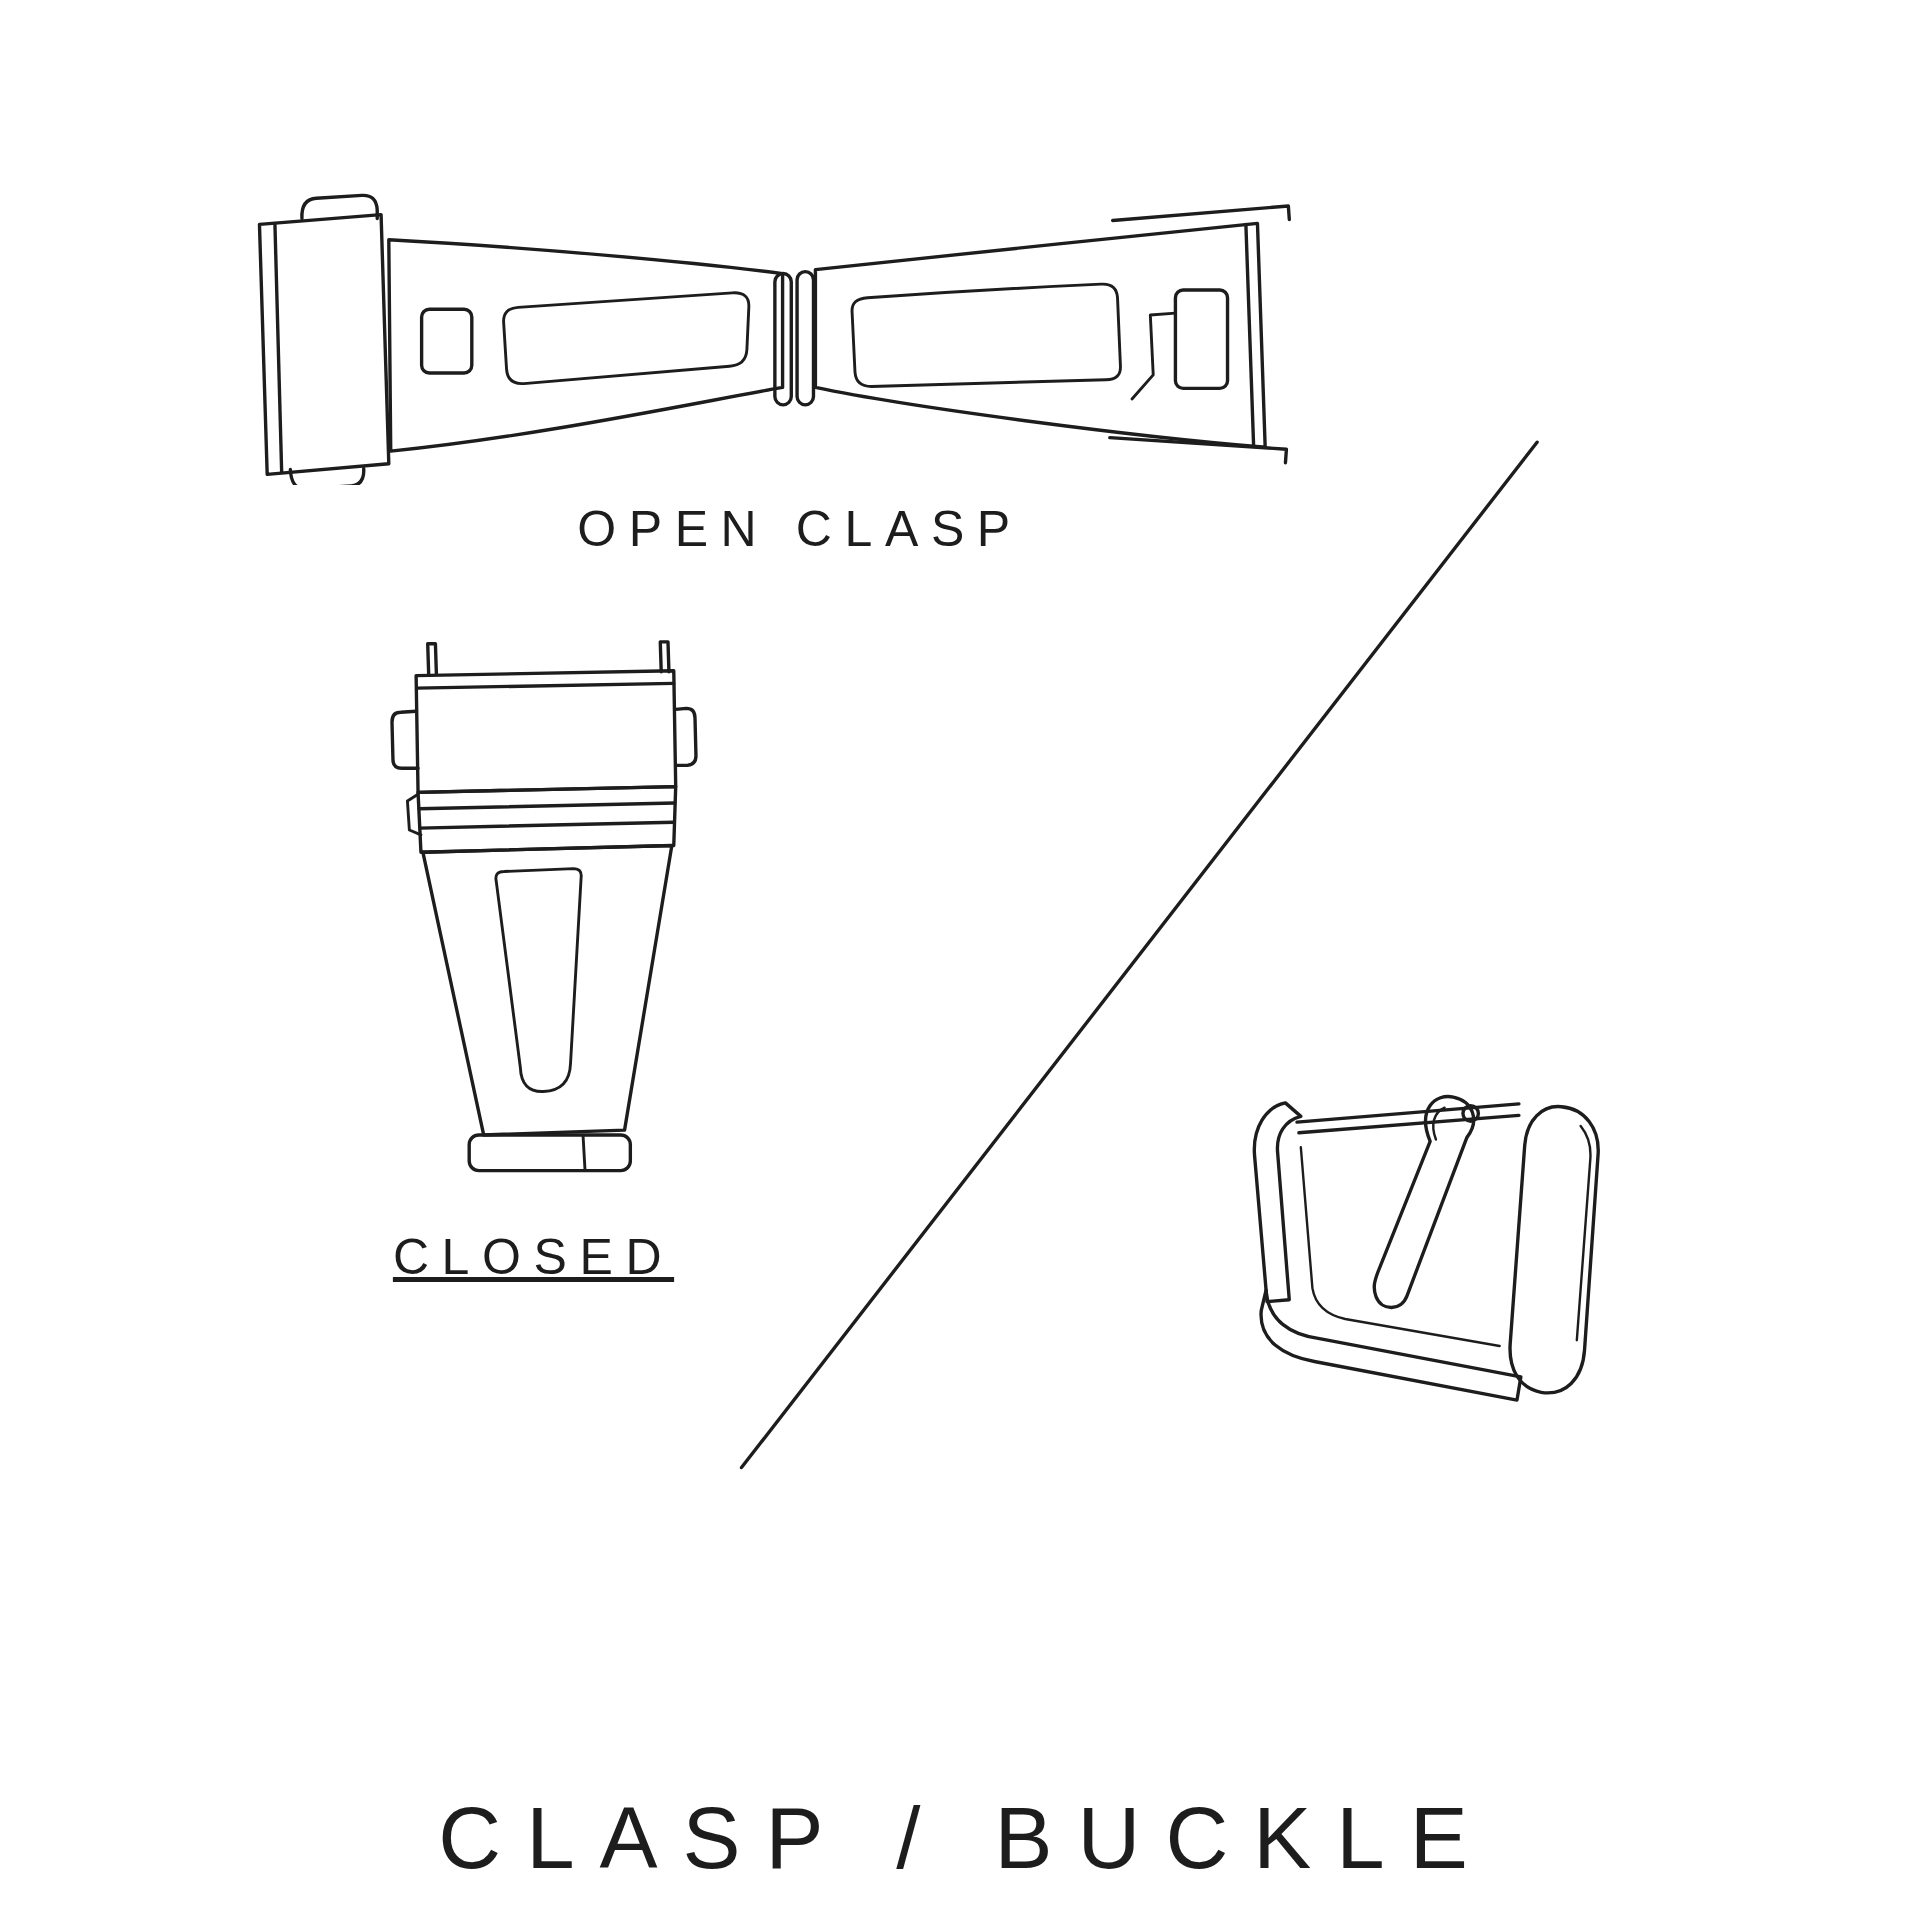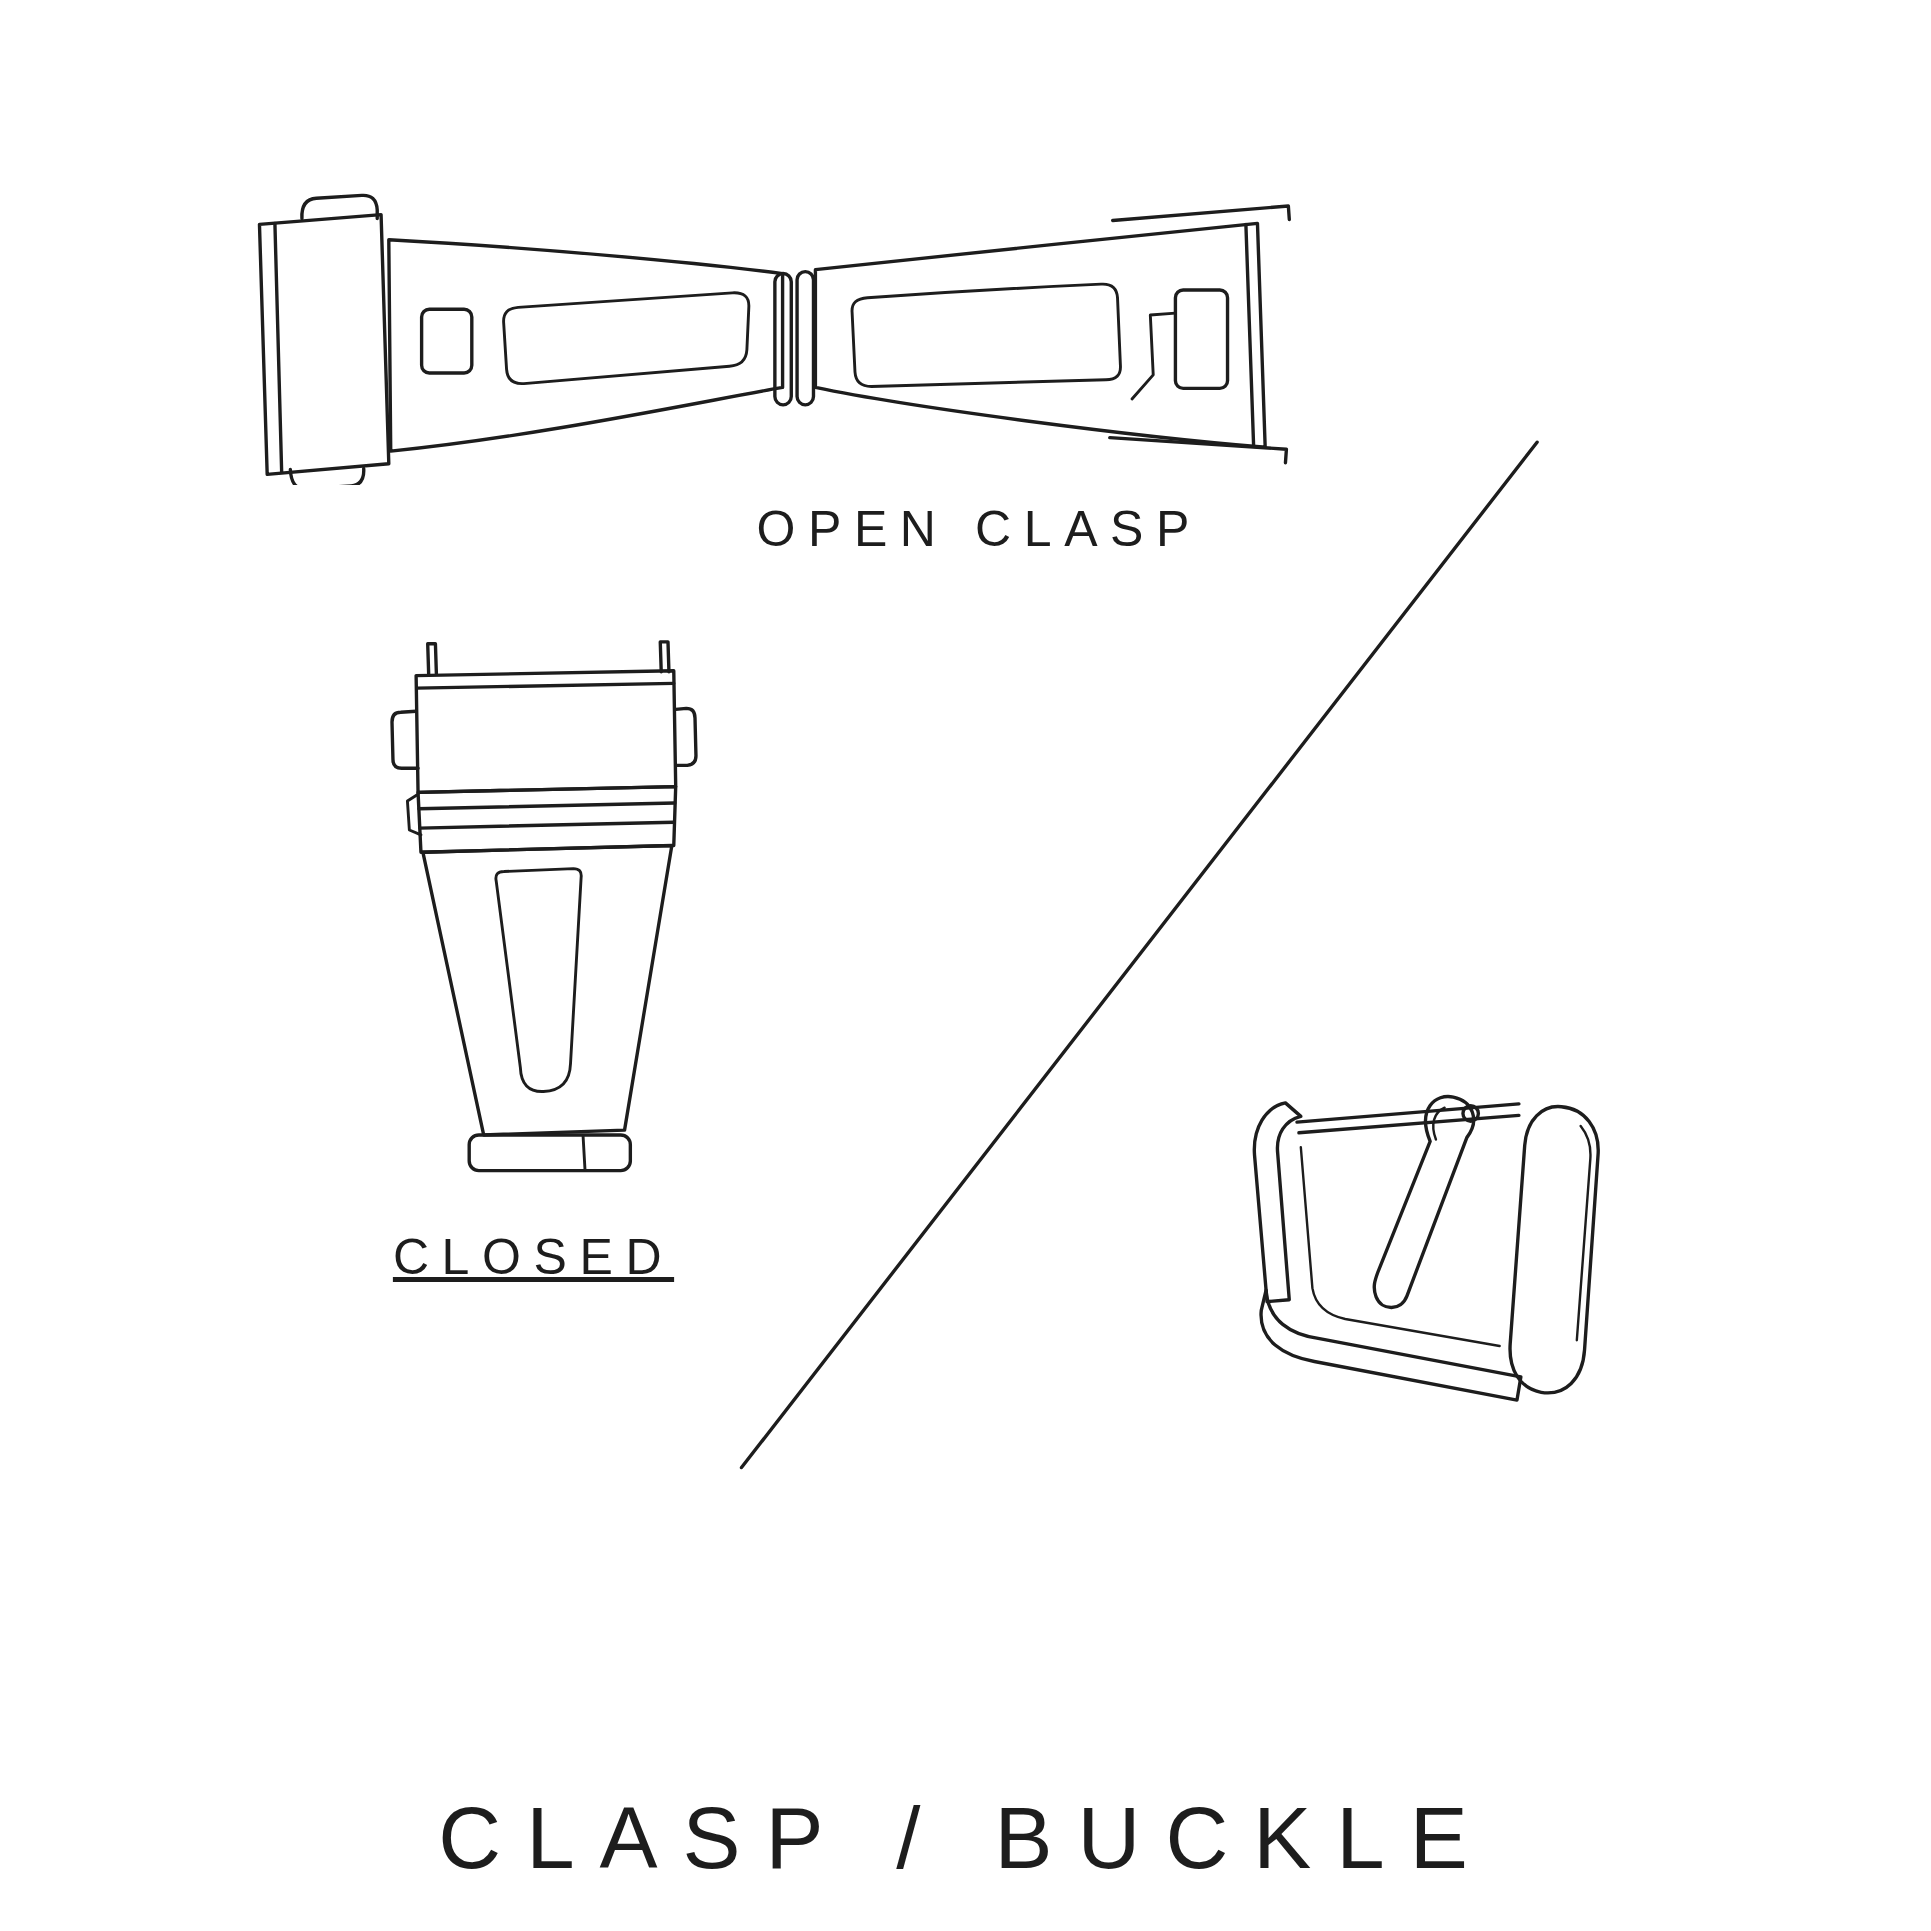--- a/index.html
+++ b/index.html
@@ -75,21 +75,21 @@
 
       <rect x="993" y="118" width="54" height="102" rx="8"></rect>
       <path d="M 993 142 L 967 144 L 970 206 L 948 231" fill="none" stroke-width="3"></path>
 
       <path d="M 1066 50 L 1074 279" fill="none"></path>
       <path d="M 928 46 L 1110 31 L 1111 45" fill="none"></path>
       <path d="M 925 271 L 1108 283 L 1107 297" fill="none"></path>
     </g>
   </svg>
 
-  <div class="caption" style="left:430px; top:500px; width:772px;text-align:right;">OPEN CLASP</div>
+  <div class="caption" style="left:414px; top:500px; width:772px;">OPEN CLASP</div>
 
   <svg class="abs" style="left:384px; top:637px;" width="319" height="579" viewBox="0 0 330 600">
     <g class="ink-stroke" stroke-width="3.5" fill="#ffffff">
 
       <path d="M 46 38 L 45 7 L 53 7 L 54 38" fill="none"></path>
       <path d="M 287 36 L 286 5 L 294 5 L 295 36" fill="none"></path>
 
       <path d="M 33 77 L 17 78 Q 8 78 8 88 L 9 127 Q 9 136 18 136 L 35 136"></path>
       <path d="M 302 75 L 313 74 Q 322 74 322 84 L 323 123 Q 323 132 314 133 L 302 133"></path>
 

